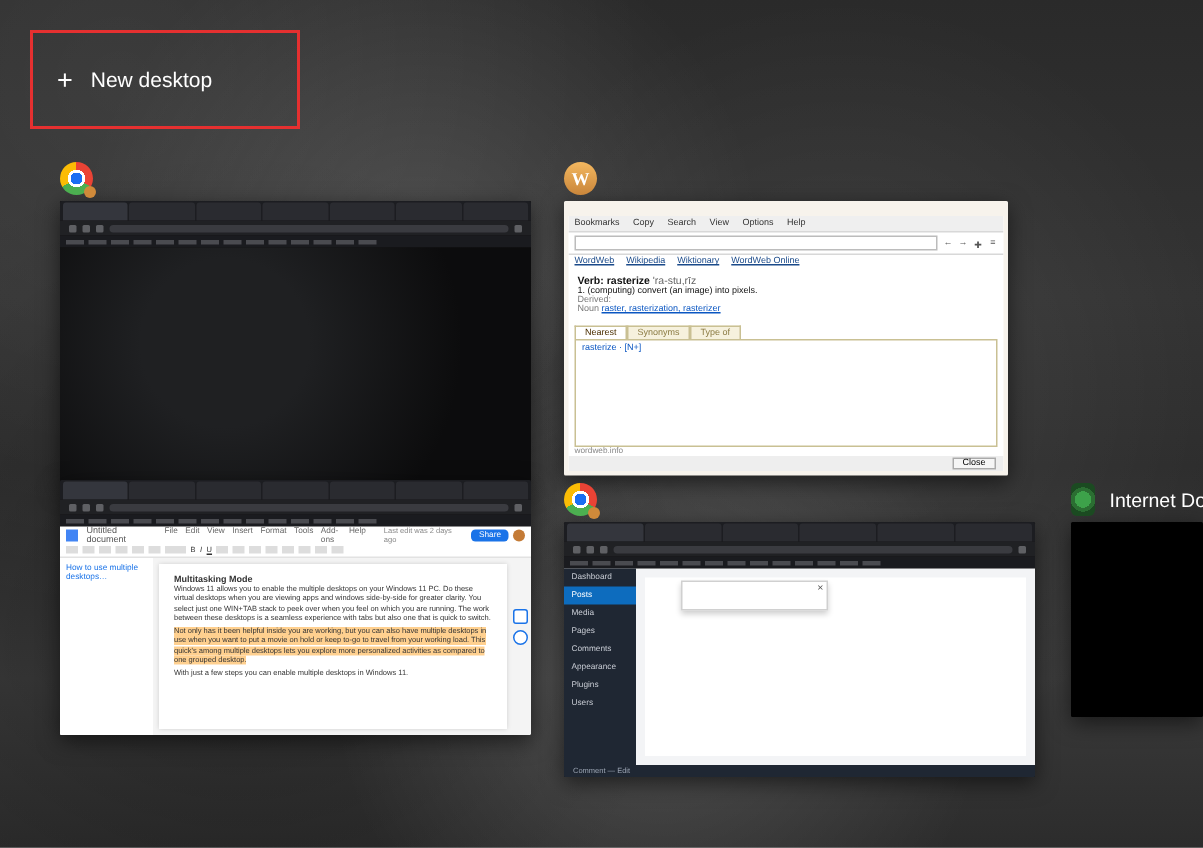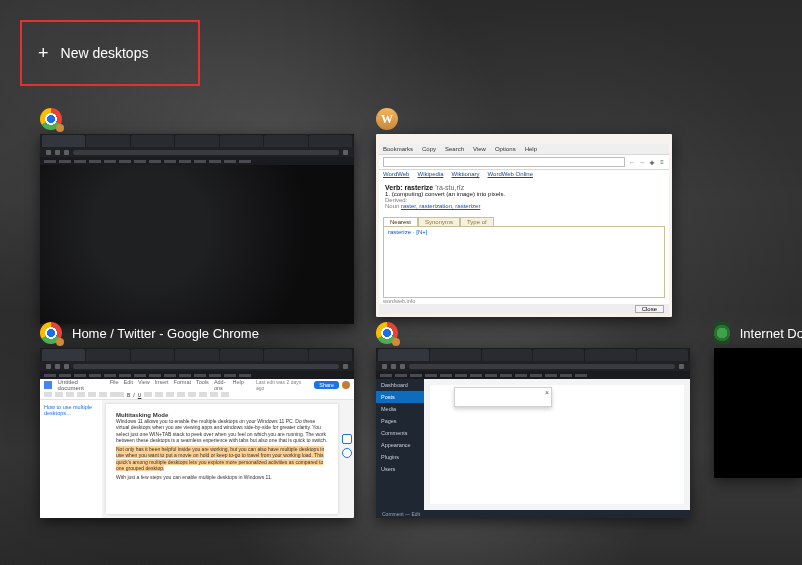--- a/index.html
+++ b/index.html
@@ -223,21 +223,21 @@
   
   .t5 { width:90px; }
   .t5 .thumb{ width:88px; height:130px; background:#000; }
 
 </style>
 </head>
 <body>
 
 <div class="new-desktop">
   <span class="plus">+</span>
-  <span class="label">New desktops</span>
+  <span class="label">New desktop</span>
 </div>
 
 <div class="tile" style="left:40px; top:106px;">
   <div class="titlebar">
     <span class="icon chrome-icon" style="position:relative;"></span>
     <span class="title"></span>
   </div>
   <div class="thumb thumb-tall">
     <div class="t1-body">
       <div class="tabs-row">
@@ -319,24 +319,20 @@
       <span style="color:#0a56c2;">rasterize · [N+]</span>
     </div>
     <div class="t2-footer"><span>wordweb.info</span></div>
     <div class="t2-bottom">
         <span class="btn">Close</span>
       </div>
   </div>
 </div>
 
 <div class="tile" style="left:40px; top:320px;">
-  <div class="titlebar">
-    <span class="icon chrome-icon" style="position:relative;"></span>
-    <span class="title">Home / Twitter - Google Chrome</span>
-  </div>
   <div class="thumb t3-body">
     <div class="tabs-row">
       <span></span>
         <span></span>
         <span></span>
         <span></span>
         <span></span>
         <span></span>
         <span></span>
     </div>

